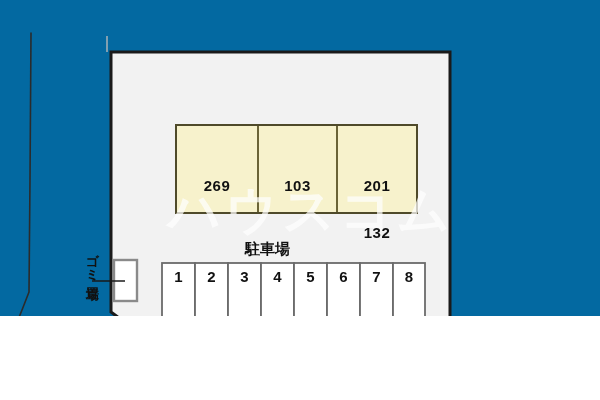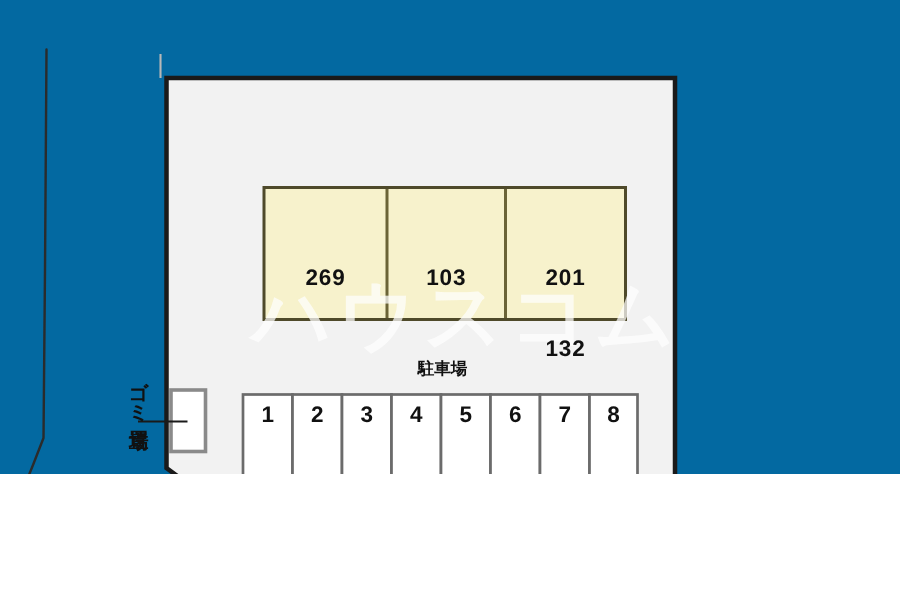--- a/index.html
+++ b/index.html
@@ -39,23 +39,22 @@
     font-size: 15px;
     font-weight: 700;
     letter-spacing: 0.5px;
     color: #111111;
   }
   .unit-label .ln {
     display: block;
   }
 
   .parking-title {
-    font-size: 11px;
+    font-size: 15px;
     font-weight: 700;
-    text-align: center;
     color: #111111;
   }
 
   .stall-num {
     position: absolute;
     text-align: center;
     font-size: 15px;
     font-weight: 600;
     color: #111111;
   }

